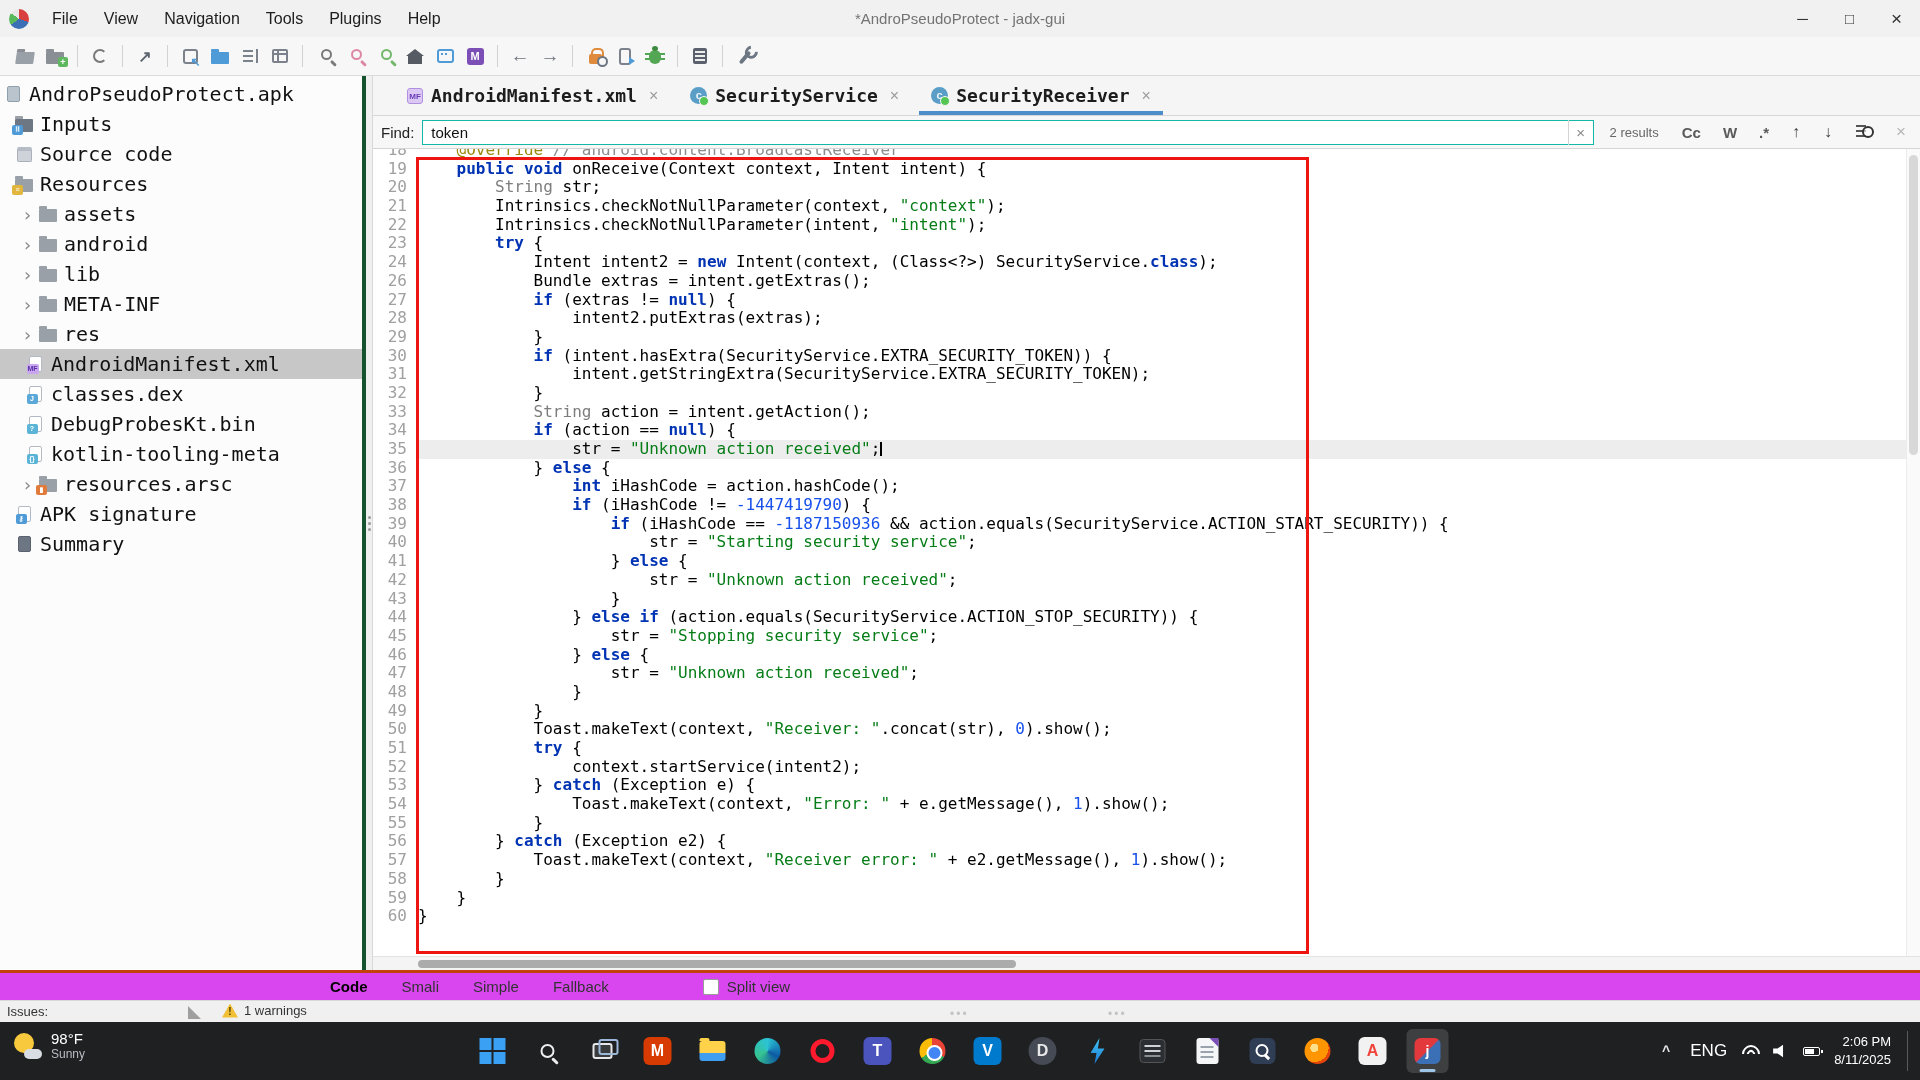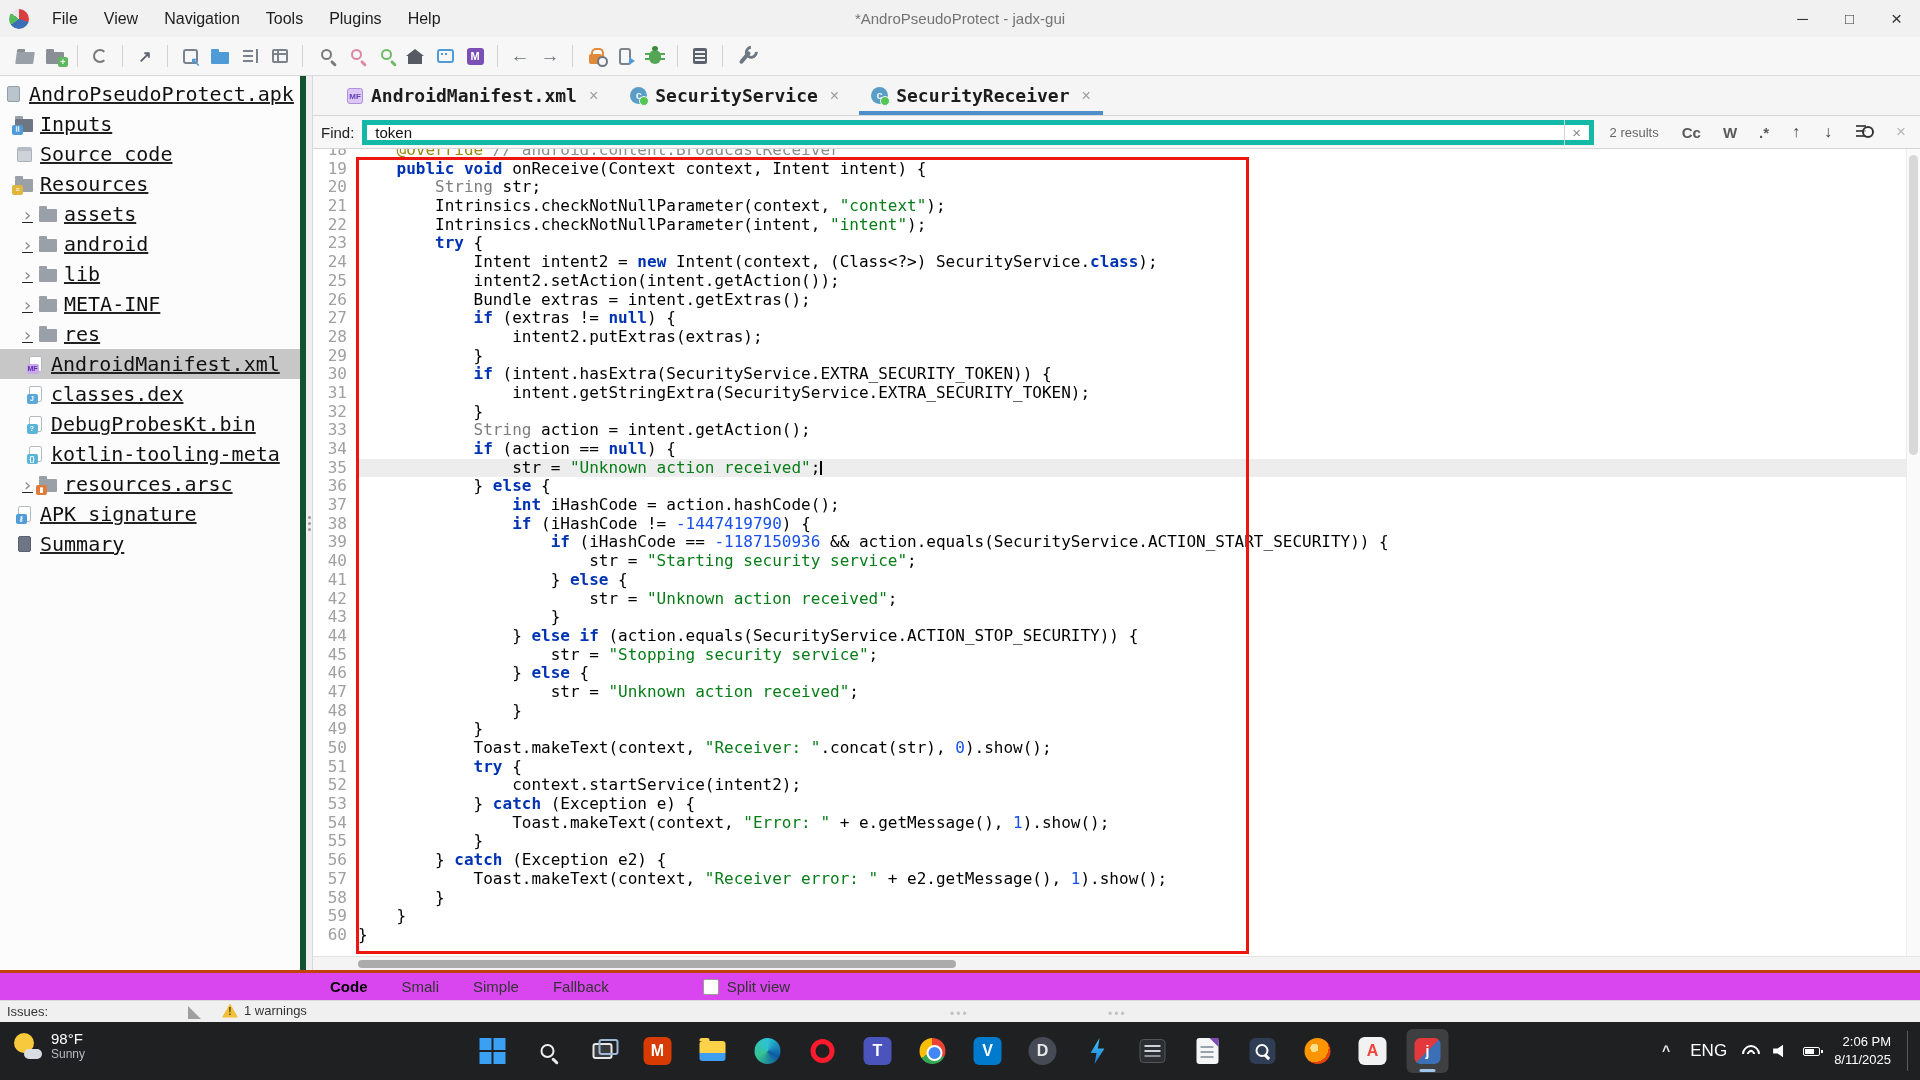--- a/index.html
+++ b/index.html
@@ -55,21 +55,21 @@
   .bug { width:12px; height:14px; background:#53a653; border-radius:6px; position:relative; margin-top:2px; }
   .bug::before { content:""; position:absolute; top:-4px; left:3px; width:6px; height:5px; background:#3e8a3e; border-radius:50%; }
   .bug::after { content:""; position:absolute; top:3px; left:-4px; width:20px; height:2px; background:#53a653; box-shadow:0 5px 0 #53a653; }
   .docdark { width:14px; height:16px; background:#5b626d; border-radius:2px; position:relative; }
   .docdark::before { content:""; position:absolute; left:2px; top:3px; width:10px; height:2px; background:#eee; box-shadow:0 4px 0 #eee, 0 8px 0 #eee; }
   .wrench { width:4px; height:15px; background:#6d7683; border-radius:2px; transform:rotate(40deg); position:relative; margin-top:2px; }
   .wrench::before { content:""; position:absolute; top:-7px; left:-3px; width:7px; height:7px; border:3px solid #6d7683; border-radius:50%; border-top-color:transparent; }
 
   
   #main { top:76px; height:894px; display:flex; }
-  #sidebar { width:306px; background:#fcfcfc; border-right:6px solid #14532d; overflow:hidden; padding-top:3px; position:relative;text-decoration:underline; }
+  #sidebar { width:366px; background:#fcfcfc; border-right:4px solid #14532d; overflow:hidden; padding-top:3px; position:relative; }
   .tree-item { height:30px; display:flex; align-items:center; white-space:nowrap; overflow:hidden; font-family:"DejaVu Sans Mono",monospace; font-size:20px; color:#111; cursor:pointer; }
   .tree-item.selected { background:#c7c7c7; }
   .chev { width:19px; text-align:center; font-size:18px; color:#8a8a8a; flex:none; }
   .chev-ph { width:6px; flex:none; }
   .fi { width:22px; height:20px; flex:none; margin-right:5px; display:flex; align-items:center; justify-content:center; position:relative; }
   .f-file { width:13px; height:16px; background:#fff; border:1.6px solid #b3bac4; border-radius:2px; position:relative; }
   .f-badge { position:absolute; left:-3px; bottom:-3px; min-width:11px; height:10px; border-radius:2px; font:bold 7px/10px "Liberation Sans",sans-serif; color:#fff; text-align:center; padding:0 1px; }
   .f-folder { width:18px; height:13px; background:#9aa0a8; border-radius:1px; position:relative; margin-top:3px; }
   .f-folder::before { content:""; position:absolute; top:-3px; left:0; width:8px; height:3px; background:#9aa0a8; border-radius:1px 1px 0 0; }
   .f-cube { width:15px; height:15px; background:#ced3da; border:1px solid #a9b0ba; border-top:4px solid #b5bcc6; border-radius:2px; }
@@ -84,21 +84,21 @@
   .etab { display:flex; align-items:center; gap:8px; padding:0 16px; font-family:"DejaVu Sans Mono",monospace; font-weight:bold; font-size:18px; color:#1c1c1c; position:relative; cursor:pointer; }
   .etab.active::after { content:""; position:absolute; left:4px; right:4px; bottom:0; height:4px; background:#4d8dc9; }
   .etab .tclose { font-family:"Liberation Sans",sans-serif; font-weight:normal; color:#9b9b9b; font-size:16px; margin-left:4px; }
   .cicon { width:17px; height:17px; border-radius:50%; background:#5a9ec7; color:#eaf4fa; font:bold 11px/17px "Liberation Sans",sans-serif; text-align:center; position:relative; flex:none; }
   .cicon::after { content:""; position:absolute; right:-2px; bottom:-2px; width:8px; height:8px; background:#53c653; border:1.5px solid #f5f5f5; border-radius:50%; }
   .mficon { width:16px; height:16px; background:#dcc8f5; border:1px solid #b08fe0; border-radius:3px; color:#6a3db8; font:bold 8px/15px "Liberation Sans",sans-serif; text-align:center; flex:none; }
 
   
   #findbar { height:33px; background:#f7f7f7; border-bottom:1px solid #d5d5d5; display:flex; align-items:center; padding:0 8px 0 4px; gap:8px; }
   #find-label { font-size:15px; color:#222; padding-left:4px; }
-  #find-wrap { flex:1; height:25px; background:#fff; border:5px solid #14b8a6; display:flex; align-items:center; }
+  #find-wrap { flex:1; height:25px; background:#fff; border:1px solid #14b8a6; display:flex; align-items:center; }
   #find-input { flex:1; border:none; outline:none; font-size:15px; padding:0 8px; font-family:"Liberation Sans",sans-serif; color:#111; background:transparent; }
   #find-clear { width:25px; height:25px; border-left:1px solid #d5d5d5; color:#8a8a8a; font-size:15px; display:flex; align-items:center; justify-content:center; cursor:pointer; }
   #find-results { font-size:13px; color:#666; margin:0 8px; }
   .ftoggle { font-weight:bold; font-size:15px; color:#5a5a5a; padding:2px 7px; cursor:pointer; }
   .farrow { font-size:16px; color:#444; padding:2px 8px; cursor:pointer; }
   .findall { width:18px; height:16px; position:relative; margin:0 8px; cursor:pointer; }
   .findall::before { content:""; position:absolute; left:0; top:1px; width:10px; height:2px; background:#555; box-shadow:0 5px 0 #555, 0 10px 0 #555; }
   .findall::after { content:""; position:absolute; right:0; top:2px; width:8px; height:8px; border:2px solid #333; border-radius:50%; background:rgba(255,255,255,.6); }
   #find-close { color:#b5b5b5; font-size:17px; padding:0 6px; cursor:pointer; }
 
@@ -470,24 +470,20 @@
             </div>
             <div class="code-line">
               <span class="lnum">23</span>
               <span class="ltext"><span class="tk-plain">        </span><span class="tk-kw">try</span><span class="tk-plain"> {</span></span>
             </div>
             <div class="code-line">
               <span class="lnum">24</span>
               <span class="ltext"><span class="tk-plain">            Intent intent2 = </span><span class="tk-kw">new</span><span class="tk-plain"> Intent(context, (Class&lt;?&gt;) SecurityService.</span><span class="tk-kw">class</span><span class="tk-plain">);</span></span>
             </div>
             <div class="code-line">
-              <span class="lnum">25</span>
-              <span class="ltext"><span class="tk-plain">            intent2.setAction(intent.getAction());</span></span>
-            </div>
-            <div class="code-line">
               <span class="lnum">26</span>
               <span class="ltext"><span class="tk-plain">            Bundle extras = intent.getExtras();</span></span>
             </div>
             <div class="code-line">
               <span class="lnum">27</span>
               <span class="ltext"><span class="tk-plain">            </span><span class="tk-kw">if</span><span class="tk-plain"> (extras != </span><span class="tk-kw">null</span><span class="tk-plain">) {</span></span>
             </div>
             <div class="code-line">
               <span class="lnum">28</span>
               <span class="ltext"><span class="tk-plain">                intent2.putExtras(extras);</span></span>

